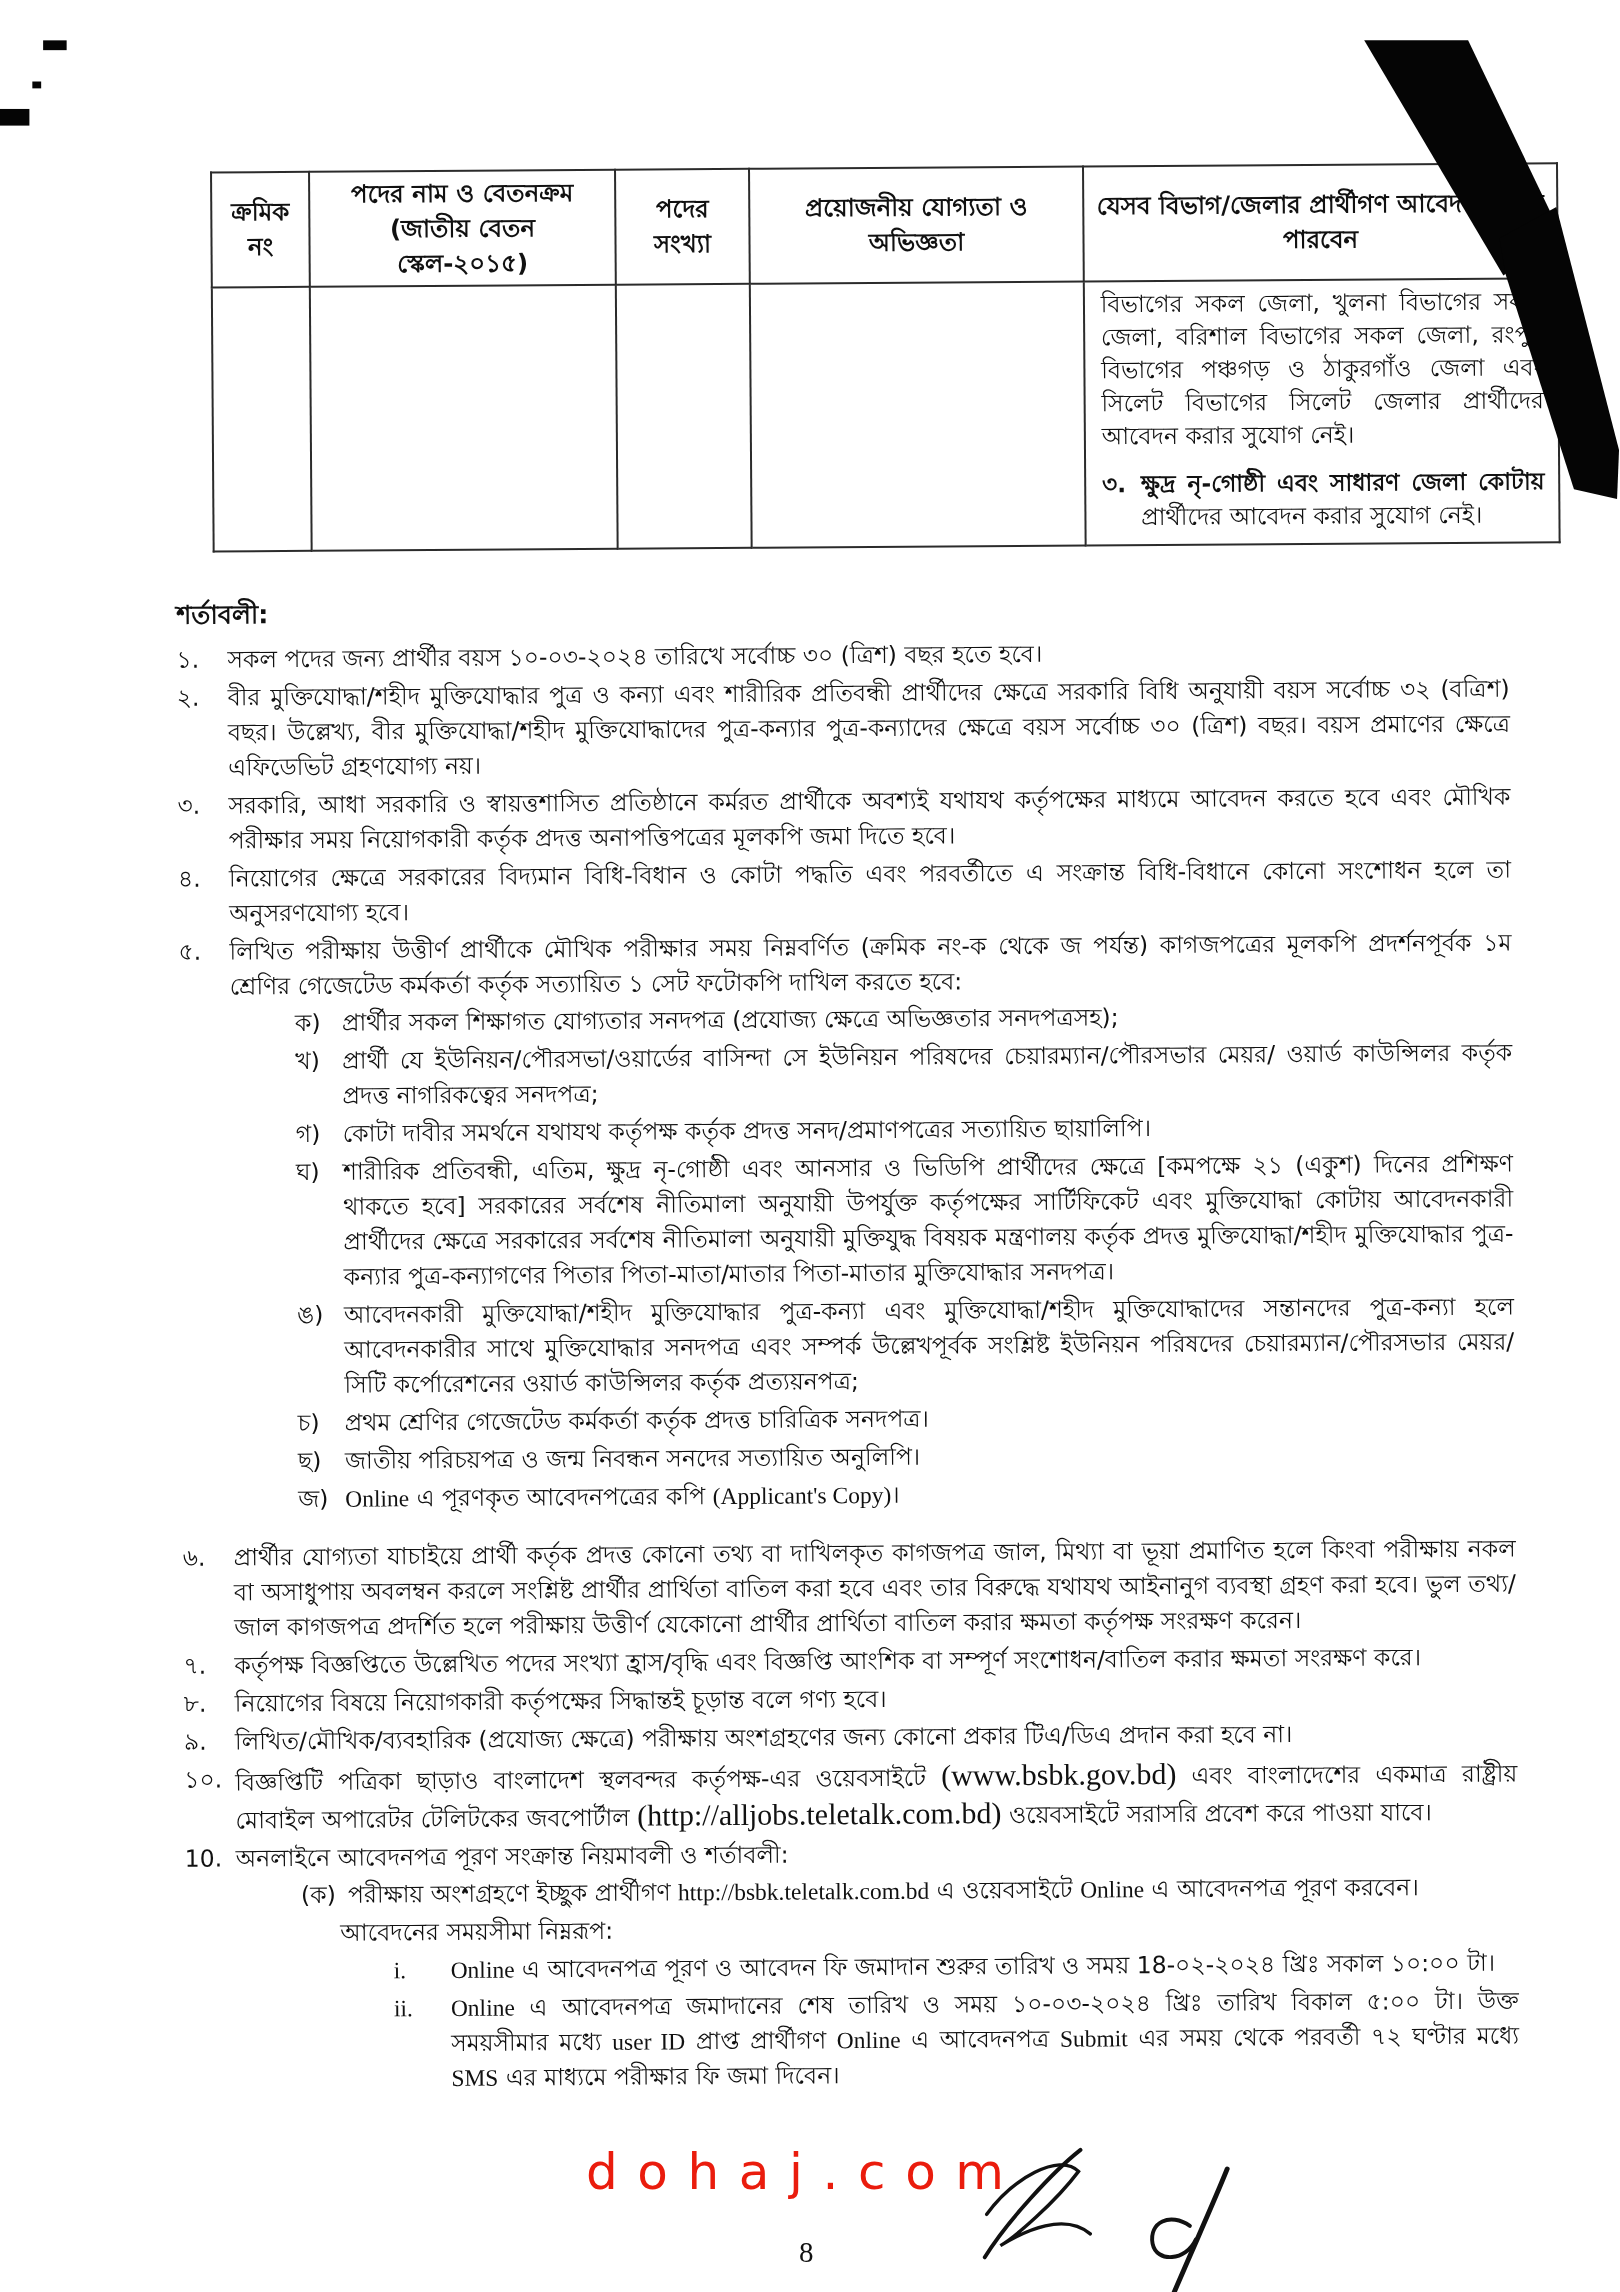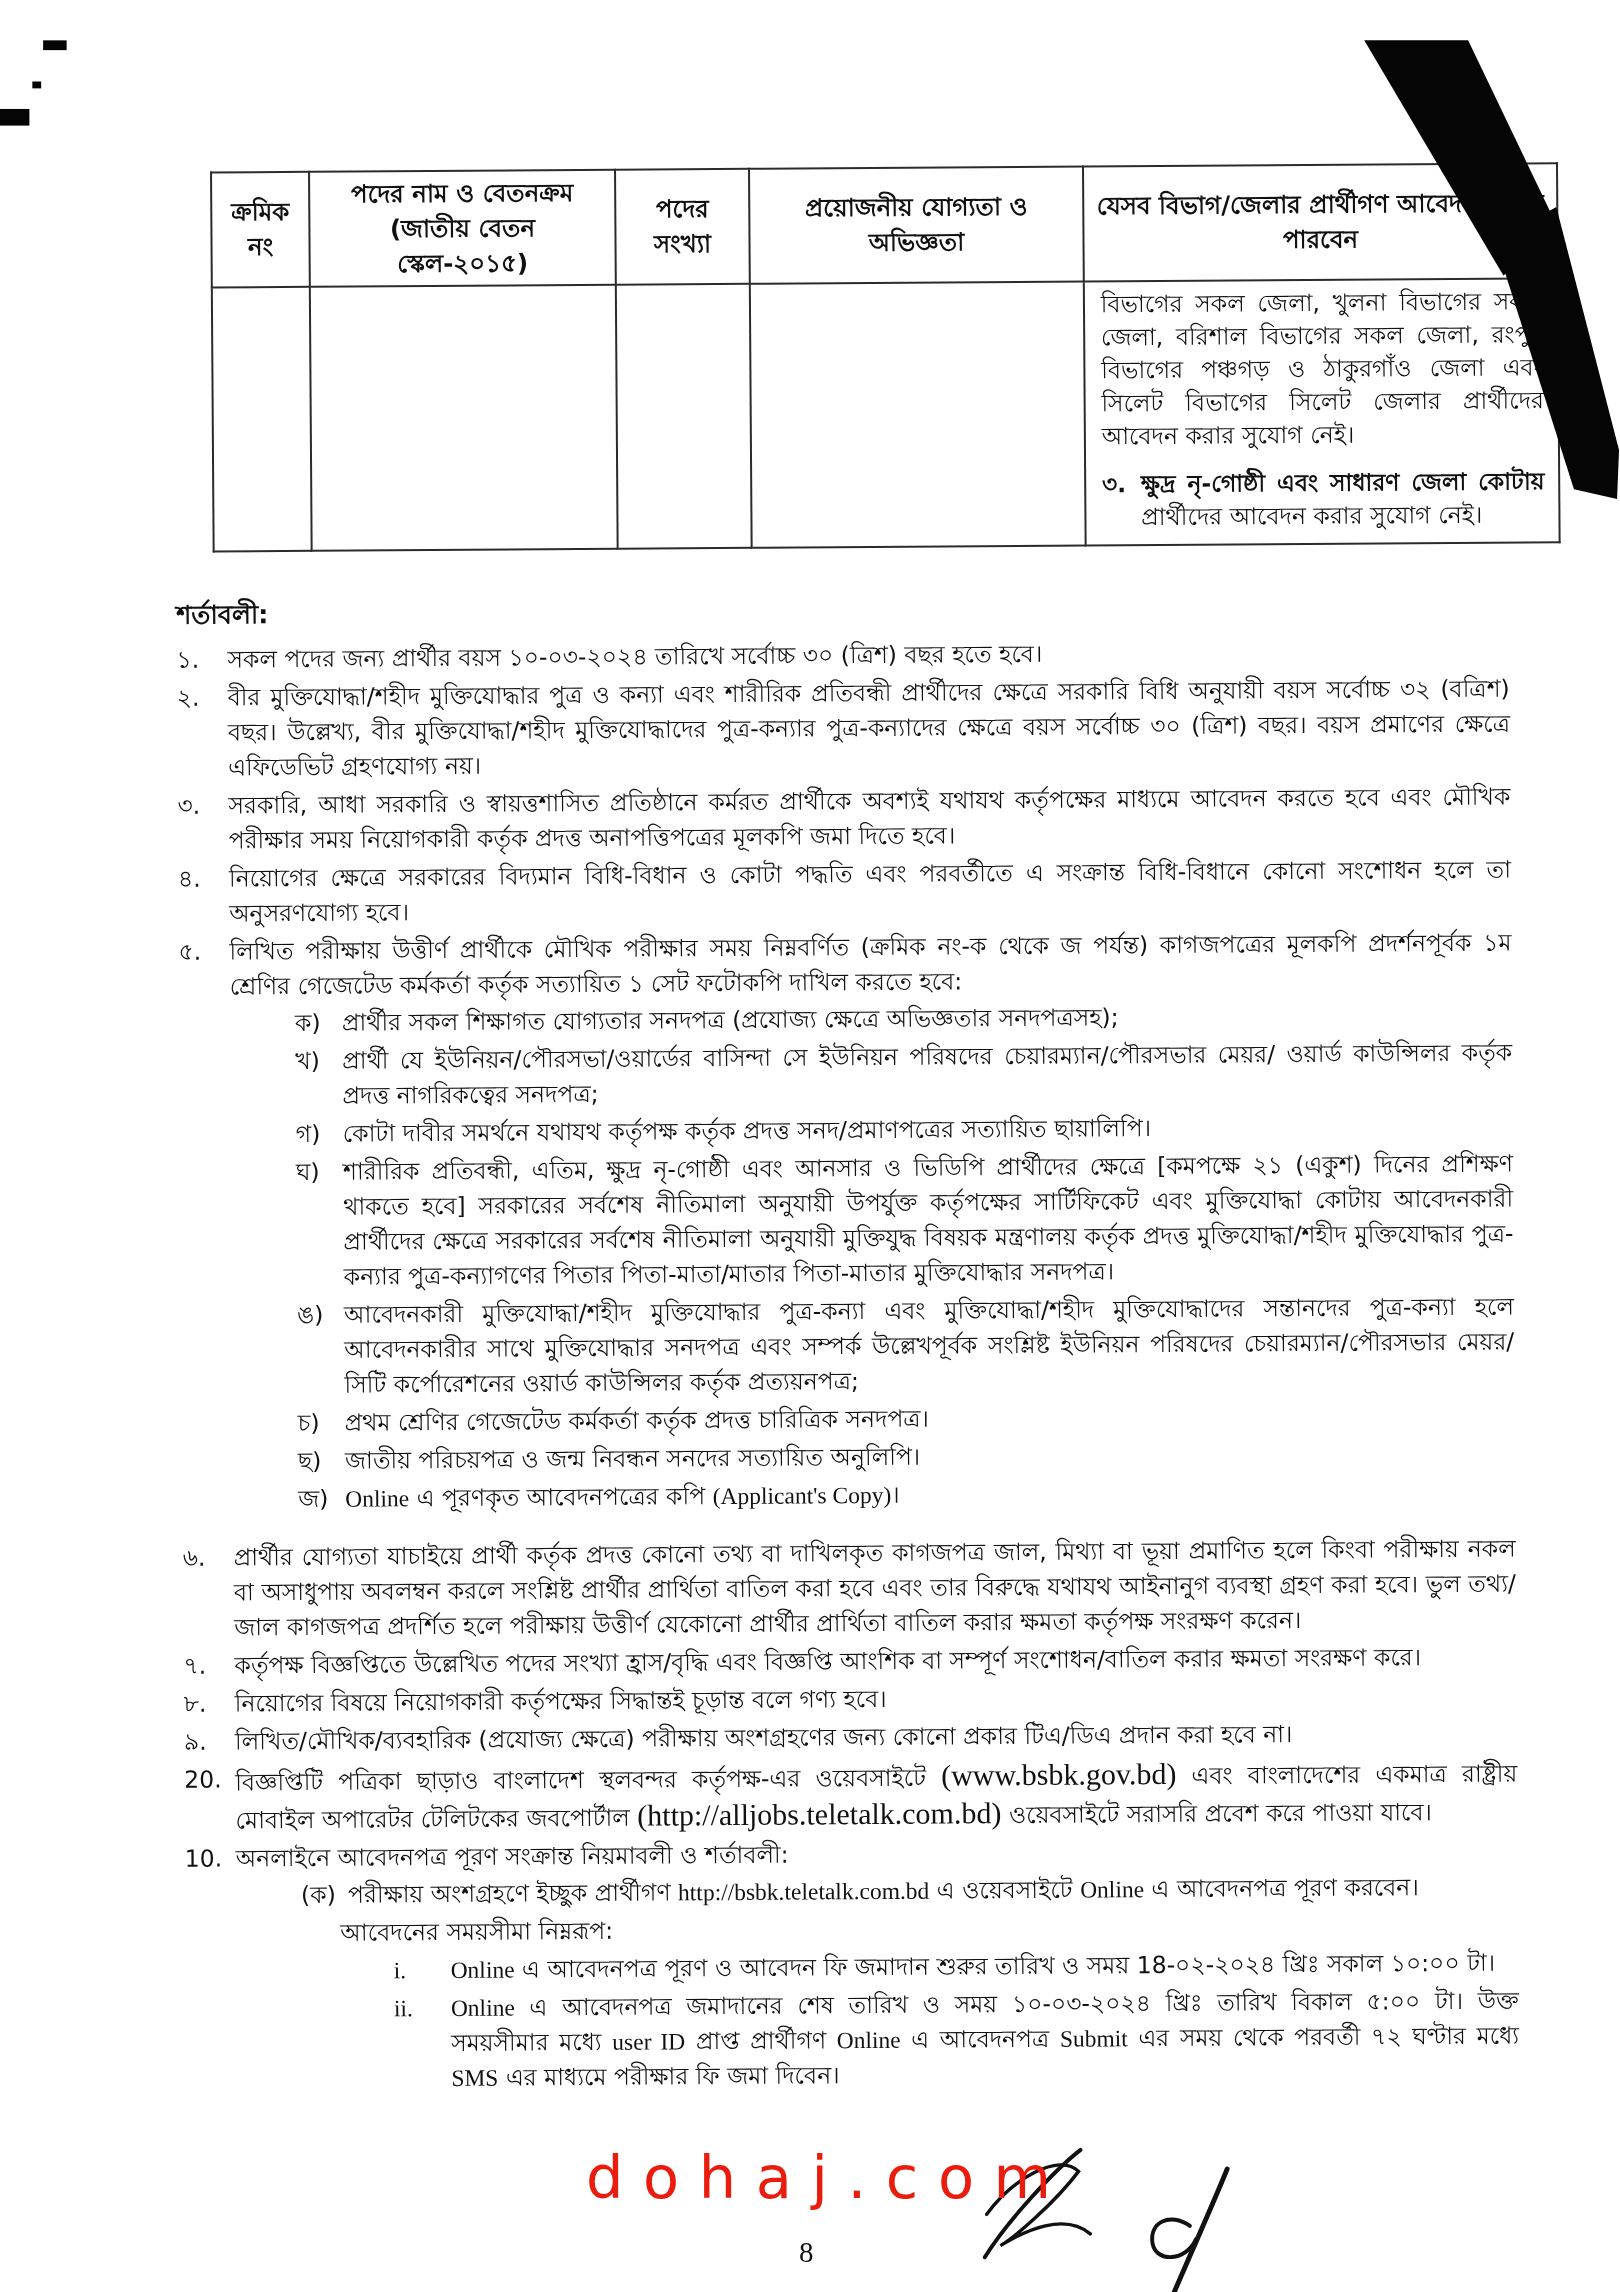--- a/index.html
+++ b/index.html
@@ -76,21 +76,21 @@
   .cond-item.ind-2 .num{flex:0 0 0px;}
   .cond-item.ind-3{margin-left:208px;}
   .cond-item.ind-3 .num{flex:0 0 57px;}
   .b{font-weight:400;}
   .latin{font-family:"Liberation Serif", serif;}
   .url{font-family:"Liberation Serif", serif;font-size:30px;}
   
   .watermark{
     position:absolute;
     left:586px;top:2103px;
-    font-size:59px;
+    font-size:50px;
     letter-spacing:19.6px;
     color:#ea1c0d;
     font-family:"DejaVu Sans", sans-serif;
     white-space:nowrap;
   }
   .page-number{
     position:absolute;
     left:799px;top:2196px;
     font-size:29px;
     font-family:"Liberation Serif", serif;
@@ -204,21 +204,21 @@
           </div>
           <div class="cond-item ind-0">
             <span class="num">৮.</span>
             <span class="body"><span>নিয়োগের বিষয়ে নিয়োগকারী কর্তৃপক্ষের সিদ্ধান্তই চূড়ান্ত বলে গণ্য হবে।</span></span>
           </div>
           <div class="cond-item ind-0">
             <span class="num">৯.</span>
             <span class="body"><span>লিখিত/মৌখিক/ব্যবহারিক (প্রযোজ্য ক্ষেত্রে) পরীক্ষায় অংশগ্রহণের জন্য কোনো প্রকার টিএ/ডিএ প্রদান করা হবে না।</span></span>
           </div>
           <div class="cond-item ind-0">
-            <span class="num">20.</span>
+            <span class="num">১০.</span>
             <span class="body"><span>বিজ্ঞপ্তিটি পত্রিকা ছাড়াও বাংলাদেশ স্থলবন্দর কর্তৃপক্ষ-এর ওয়েবসাইটে </span><span class="url">(www.bsbk.gov.bd)</span><span> এবং বাংলাদেশের একমাত্র রাষ্ট্রীয় মোবাইল অপারেটর টেলিটকের জবপোর্টাল </span><span class="url">(http://alljobs.teletalk.com.bd)</span><span> ওয়েবসাইটে সরাসরি প্রবেশ করে পাওয়া যাবে।</span></span>
           </div>
           <div class="cond-item ind-0">
             <span class="num">10.</span>
             <span class="body"><span>অনলাইনে আবেদনপত্র পূরণ সংক্রান্ত নিয়মাবলী ও শর্তাবলী:</span></span>
           </div>
           <div class="cond-item ind-1">
             <span class="num">(ক)</span>
             <span class="body"><span>পরীক্ষায় অংশগ্রহণে ইচ্ছুক প্রার্থীগণ </span><span class="latin">http://bsbk.teletalk.com.bd</span><span> এ ওয়েবসাইটে </span><span class="latin">Online</span><span> এ আবেদনপত্র পূরণ করবেন।</span></span>
           </div>

